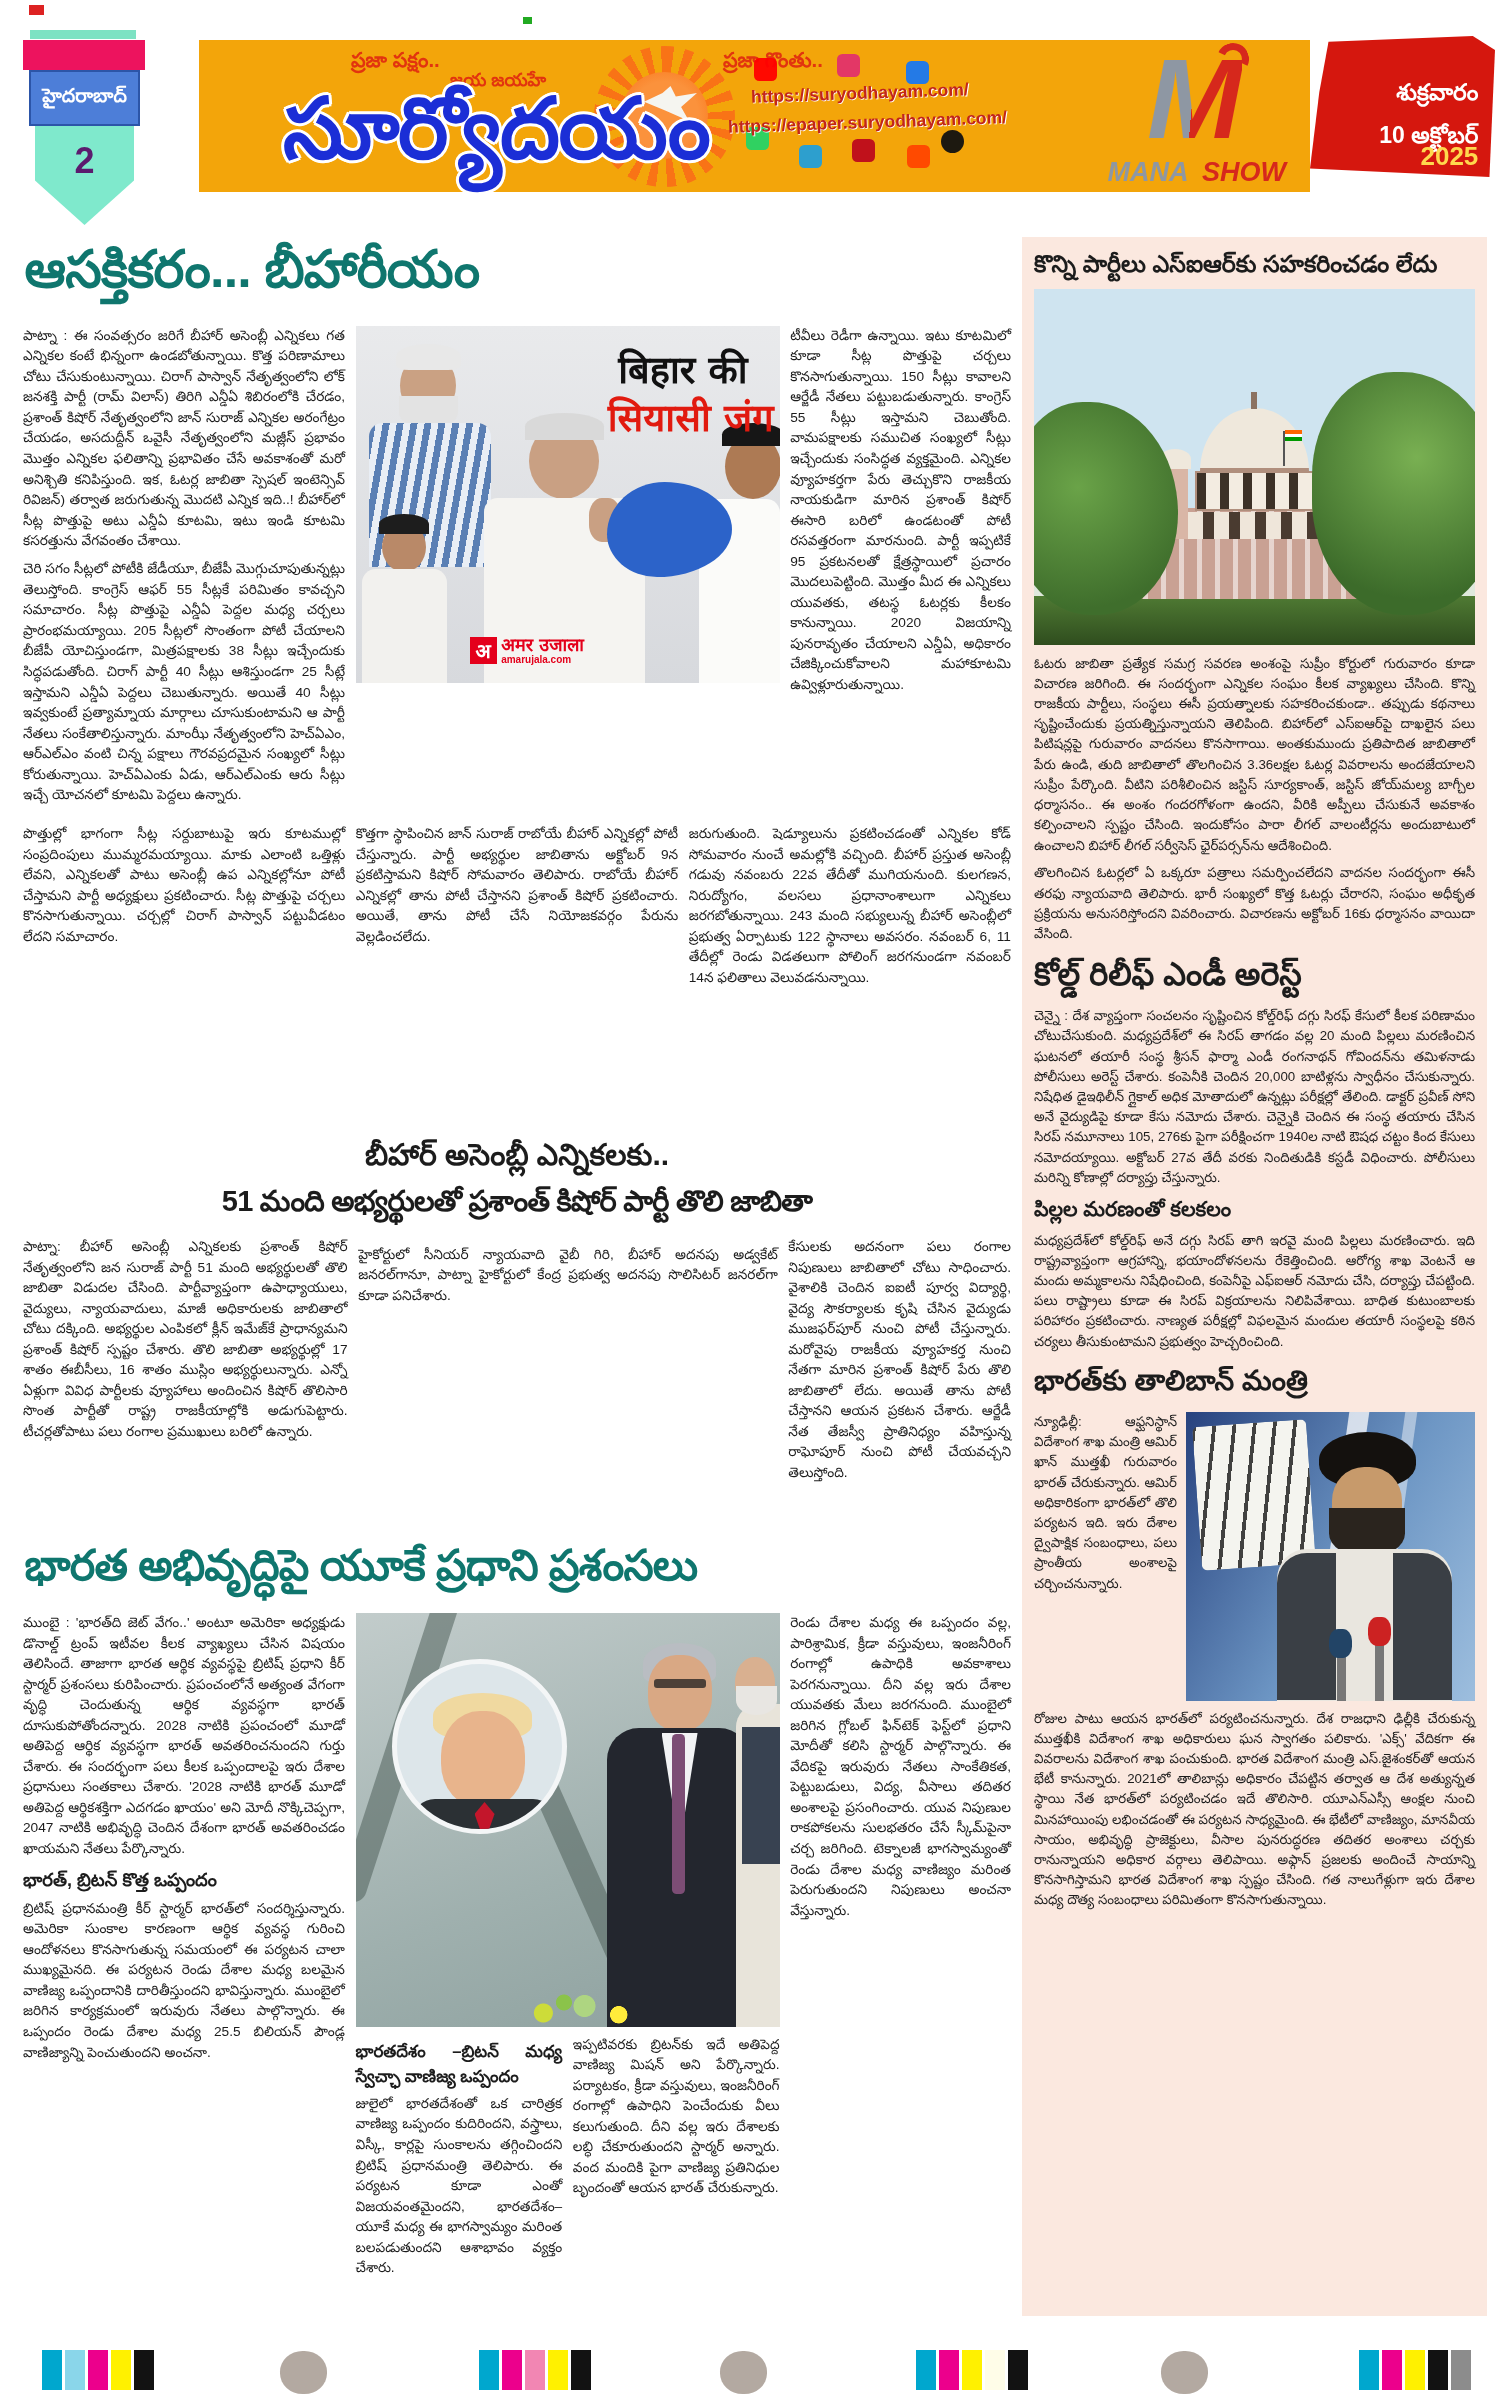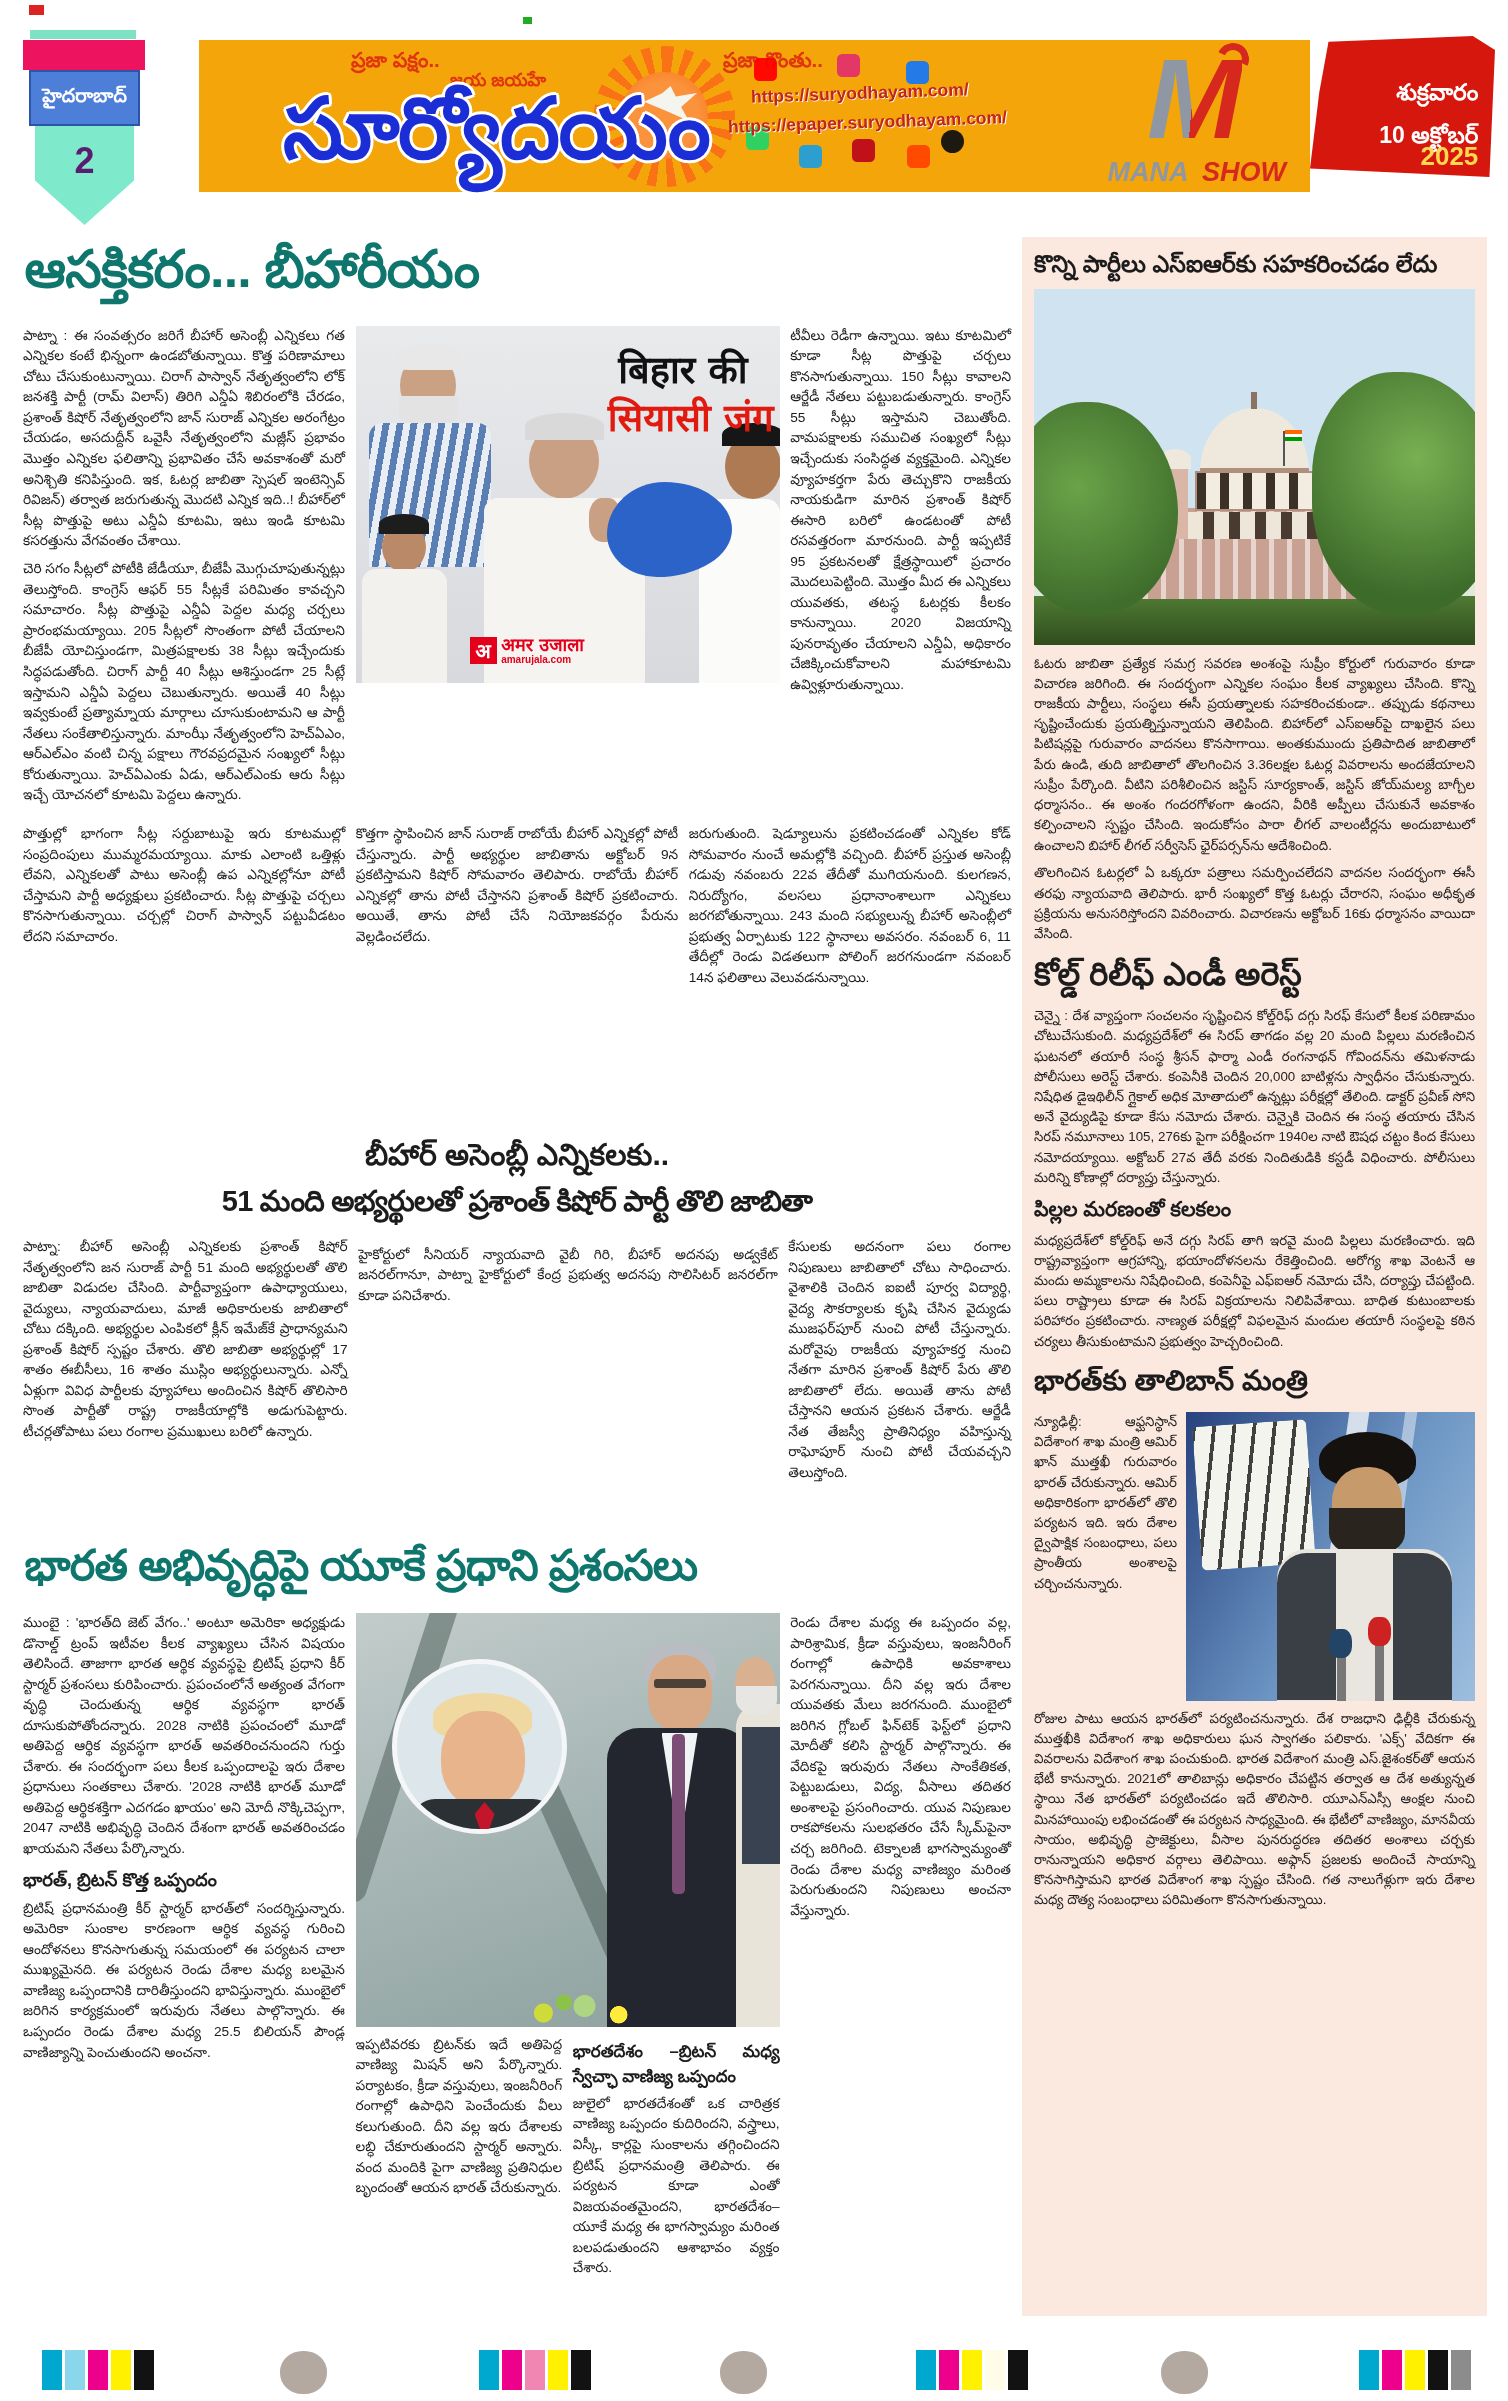--- a/index.html
+++ b/index.html
@@ -332,25 +332,25 @@
             <div class="s-tie"></div>
           </div>
           <div class="modi-edge"></div>
           <div class="modi-head"></div>
           <div class="modi-beard"></div>
           <div class="modi-vest"></div>
           <div class="flowers"></div>
         </div>
         <div class="a3-mid-bottom bodytxt">
           <div>
-            <p>ఇప్పటివరకు బ్రిటన్‌కు ఇదే అతిపెద్ద వాణిజ్య మిషన్ అని పేర్కొన్నారు. పర్యాటకం, క్రీడా వస్తువులు, ఇంజనీరింగ్ రంగాల్లో ఉపాధిని పెంచేందుకు వీలు కలుగుతుంది. దీని వల్ల ఇరు దేశాలకు లబ్ధి చేకూరుతుందని స్టార్మర్ అన్నారు. వంద మందికి పైగా వాణిజ్య ప్రతినిధుల బృందంతో ఆయన భారత్ చేరుకున్నారు.</p>
+            <div class="subhead" style="font-size:16.7px;">భారతదేశం –బ్రిటన్ మధ్య స్వేచ్ఛా వాణిజ్య ఒప్పందం</div>
+            <p>జులైలో భారతదేశంతో ఒక చారిత్రక వాణిజ్య ఒప్పందం కుదిరిందని, వస్త్రాలు, విస్కీ, కార్లపై సుంకాలను తగ్గించిందని బ్రిటిష్ ప్రధానమంత్రి తెలిపారు. ఈ పర్యటన కూడా ఎంతో విజయవంతమైందని, భారతదేశం– యూకే మధ్య ఈ భాగస్వామ్యం మరింత బలపడుతుందని ఆశాభావం వ్యక్తం చేశారు.</p>
           </div>
           <div>
-            <div class="subhead" style="font-size:16.7px;">భారతదేశం –బ్రిటన్ మధ్య స్వేచ్ఛా వాణిజ్య ఒప్పందం</div>
-            <p>జులైలో భారతదేశంతో ఒక చారిత్రక వాణిజ్య ఒప్పందం కుదిరిందని, వస్త్రాలు, విస్కీ, కార్లపై సుంకాలను తగ్గించిందని బ్రిటిష్ ప్రధానమంత్రి తెలిపారు. ఈ పర్యటన కూడా ఎంతో విజయవంతమైందని, భారతదేశం– యూకే మధ్య ఈ భాగస్వామ్యం మరింత బలపడుతుందని ఆశాభావం వ్యక్తం చేశారు.</p>
+            <p>ఇప్పటివరకు బ్రిటన్‌కు ఇదే అతిపెద్ద వాణిజ్య మిషన్ అని పేర్కొన్నారు. పర్యాటకం, క్రీడా వస్తువులు, ఇంజనీరింగ్ రంగాల్లో ఉపాధిని పెంచేందుకు వీలు కలుగుతుంది. దీని వల్ల ఇరు దేశాలకు లబ్ధి చేకూరుతుందని స్టార్మర్ అన్నారు. వంద మందికి పైగా వాణిజ్య ప్రతినిధుల బృందంతో ఆయన భారత్ చేరుకున్నారు.</p>
           </div>
         </div>
       </div>
       <div class="col-c bodytxt">
         <p>రెండు దేశాల మధ్య ఈ ఒప్పందం వల్ల, పారిశ్రామిక, క్రీడా వస్తువులు, ఇంజనీరింగ్ రంగాల్లో ఉపాధికి అవకాశాలు పెరగనున్నాయి. దీని వల్ల ఇరు దేశాల యువతకు మేలు జరగనుంది. ముంబైలో జరిగిన గ్లోబల్ ఫిన్‌టెక్ ఫెస్ట్‌లో ప్రధాని మోదీతో కలిసి స్టార్మర్ పాల్గొన్నారు. ఈ వేదికపై ఇరువురు నేతలు సాంకేతికత, పెట్టుబడులు, విద్య, వీసాలు తదితర అంశాలపై ప్రసంగించారు. యువ నిపుణుల రాకపోకలను సులభతరం చేసే స్కీమ్‌పైనా చర్చ జరిగింది. టెక్నాలజీ భాగస్వామ్యంతో రెండు దేశాల మధ్య వాణిజ్యం మరింత పెరుగుతుందని నిపుణులు అంచనా వేస్తున్నారు.</p>
       </div>
     </div>
   </div>
 
   <div class="sidebar">

